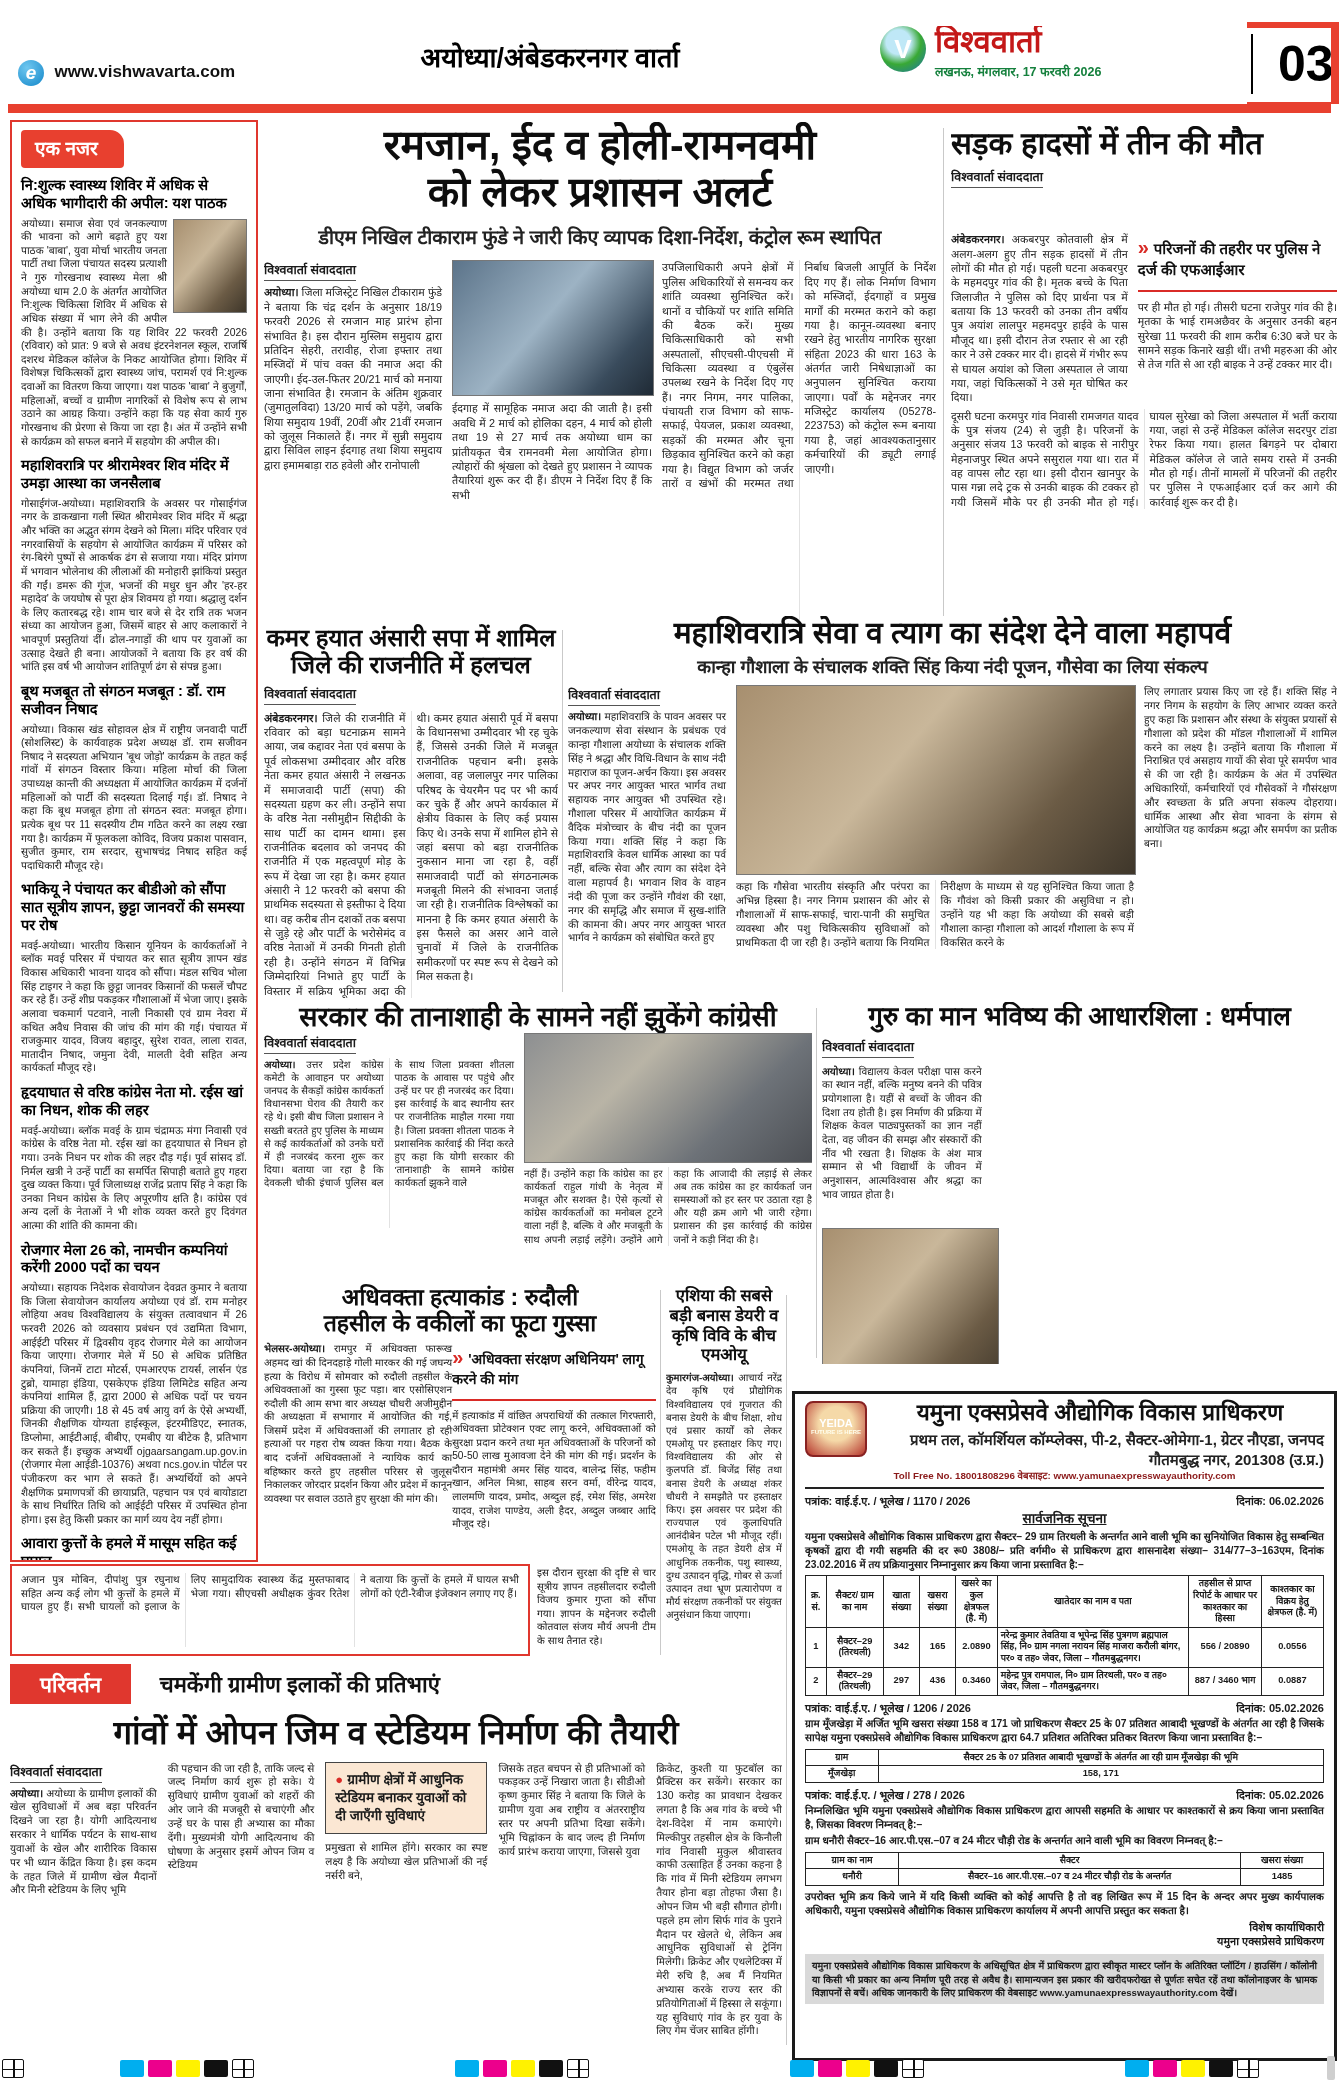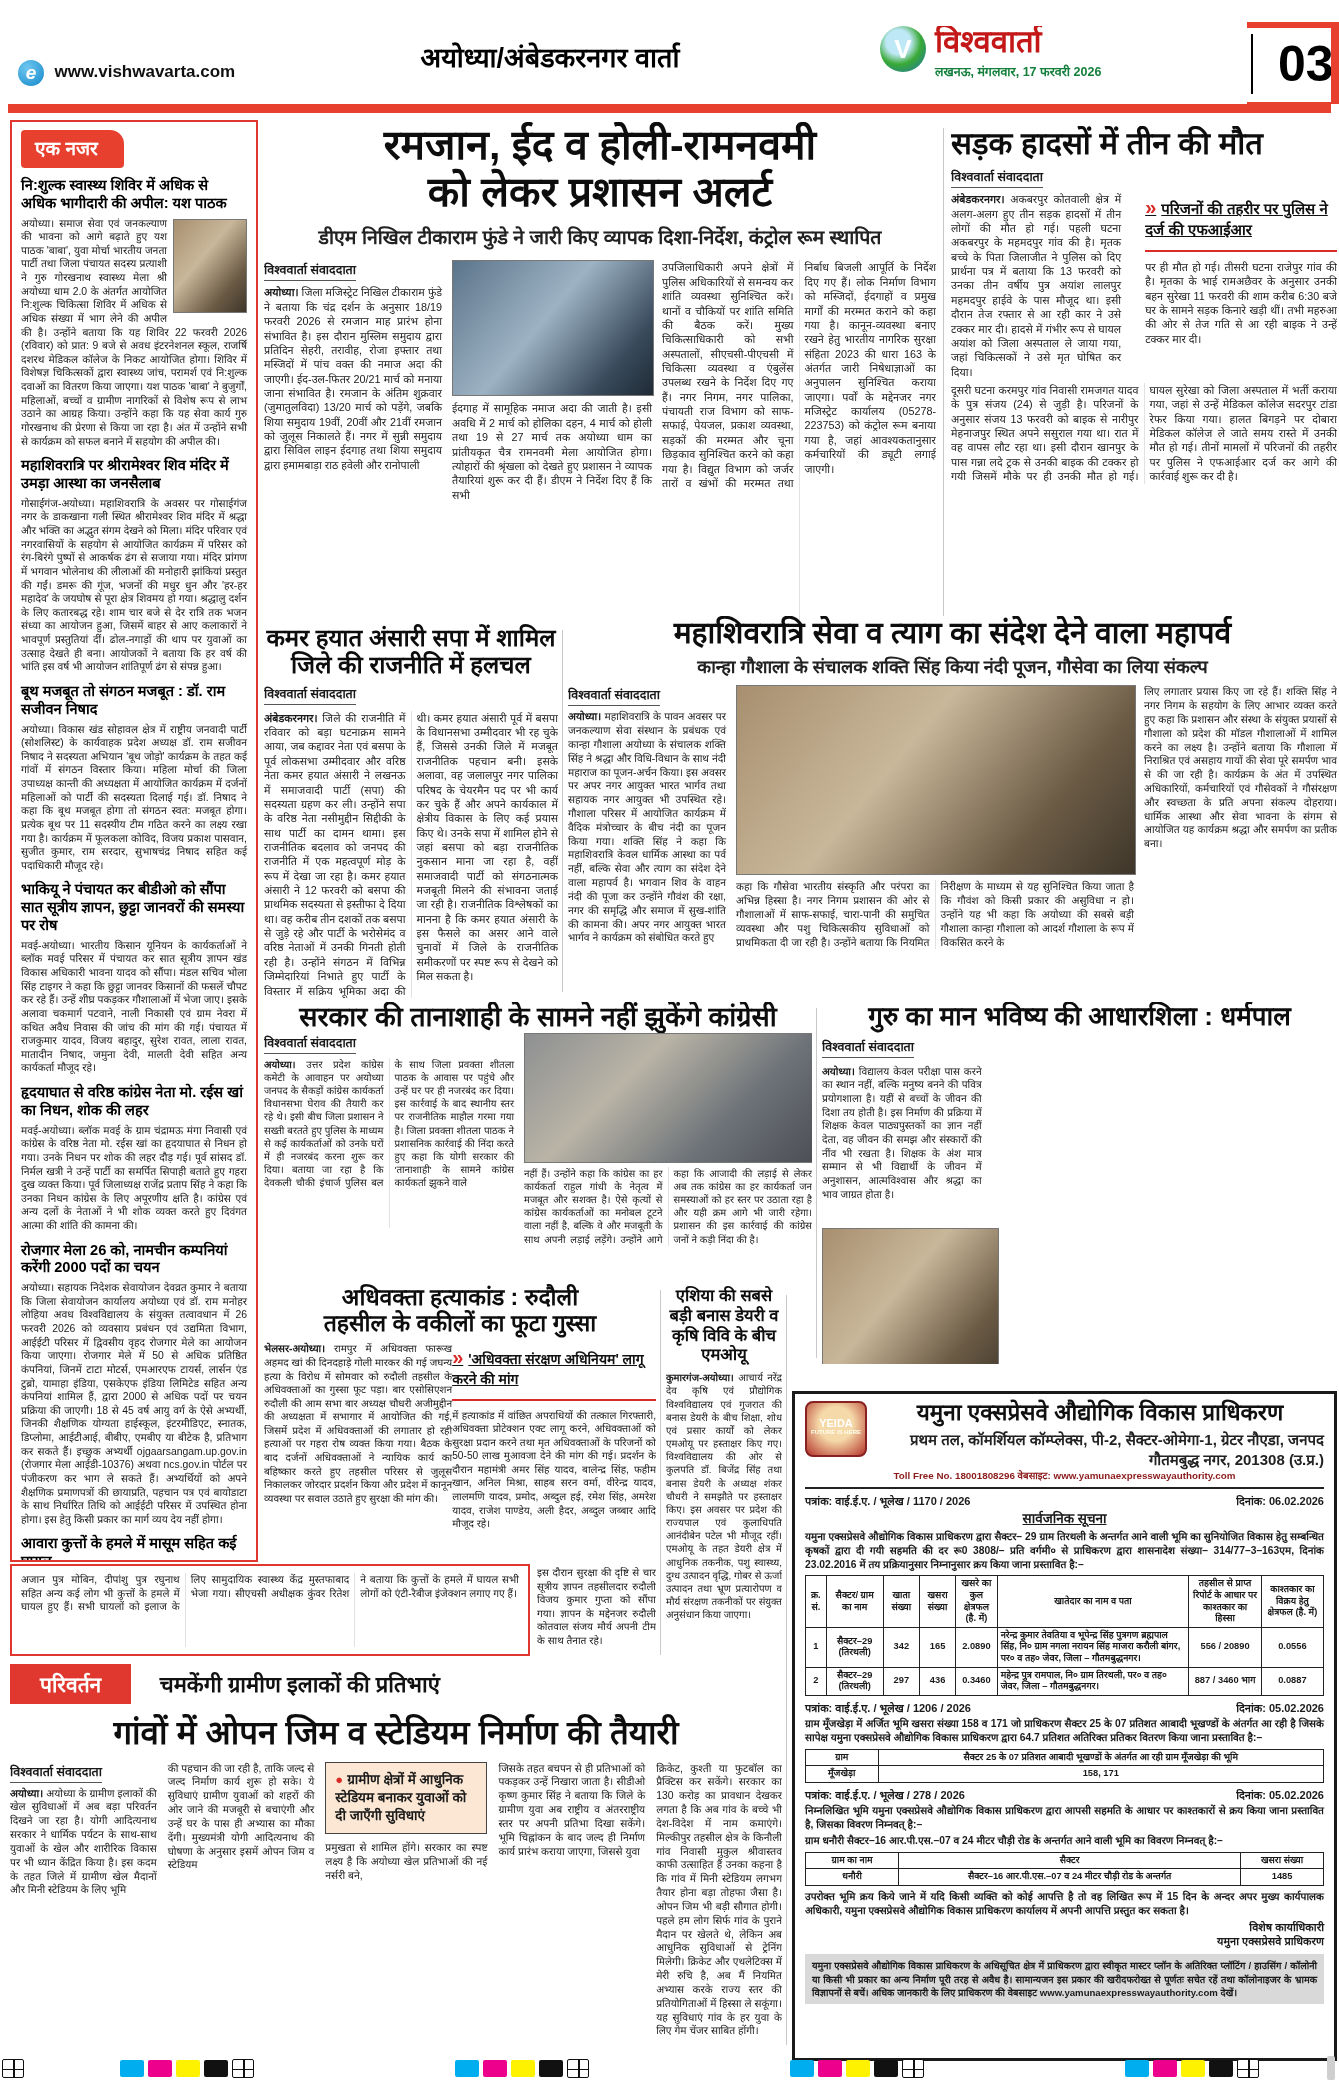--- a/index.html
+++ b/index.html
@@ -30,21 +30,21 @@
   .subhead{font-weight:bold;text-align:center;color:#222;}
   .byline{font-weight:800;font-size:12.5px;border-bottom:1.6px solid #555;display:inline-block;padding-bottom:2px;margin-bottom:4px;}
   .dl{font-weight:800;}
   .body-text{font-size:10.8px;line-height:1.33;text-align:justify;}
   .c2{column-count:2;column-gap:11px;column-rule:1px solid #e2e2e2;}
   .c3{column-count:3;column-gap:11px;column-rule:1px solid #e2e2e2;}
   .photo{background:linear-gradient(135deg,#8d8f91 0%,#b9b4a6 35%,#6d7278 70%,#4c4f54 100%);
          border:1px solid #777;}
   .photo.warm{background:linear-gradient(130deg,#a78f6f,#c9b79a 40%,#6b5b45 75%,#3e362a);}
   .photo.cool{background:linear-gradient(130deg,#5c748a,#9db3c4 45%,#394b5c 80%,#1f2a35);}
-  .pullquote{font-weight:800;font-size:15px;line-height:1.3;color:#111;border-bottom:2.5px solid #d92b27;padding:2px 0 10px 0;margin-bottom:8px;text-decoration:underline;}
+  .pullquote{font-weight:800;font-size:15px;line-height:1.3;color:#111;border-bottom:2.5px solid #d92b27;padding:2px 0 10px 0;margin-bottom:8px;}
   .chev{color:#d92b27;font-weight:800;font-size:20px;margin-right:5px;}
   .vrule{background:#c9c9c9;width:1px;}
   
   .pv-badge{display:inline-block;background:#e0372e;color:#fff;font-weight:800;font-size:21px;padding:6px 30px;}
   .pv-kicker{font-weight:800;font-size:22px;color:#111;margin-left:24px;}
   .hl-box{background:#fbe7d3;border:1.6px solid #444;padding:8px 9px;font-weight:800;font-size:13.5px;line-height:1.35;margin-bottom:7px;}
   .hl-dot{color:#d92b27;font-size:13px;margin-right:4px;}
   
   .ad-box{border:3px solid #1a1a1a;padding:7px 10px;margin-top:19px;}
   .ad-head{border-bottom:2px solid #222;padding-bottom:5px;margin-bottom:4px;}
@@ -147,21 +147,21 @@
       </div>
       <div class="body-text c2" style="flex:1;">उपजिलाधिकारी अपने क्षेत्रों में पुलिस अधिकारियों से समन्वय कर शांति व्यवस्था सुनिश्चित करें। थानों व चौकियों पर शांति समिति की बैठक करें। मुख्य चिकित्साधिकारी को सभी अस्पतालों, सीएचसी-पीएचसी में चिकित्सा व्यवस्था व एंबुलेंस उपलब्ध रखने के निर्देश दिए गए हैं। नगर निगम, नगर पालिका, पंचायती राज विभाग को साफ-सफाई, पेयजल, प्रकाश व्यवस्था, सड़कों की मरम्मत और चूना छिड़काव सुनिश्चित करने को कहा गया है। विद्युत विभाग को जर्जर तारों व खंभों की मरम्मत तथा निर्बाध बिजली आपूर्ति के निर्देश दिए गए हैं। लोक निर्माण विभाग को मस्जिदों, ईदगाहों व प्रमुख मार्गों की मरम्मत कराने को कहा गया है। कानून-व्यवस्था बनाए रखने हेतु भारतीय नागरिक सुरक्षा संहिता 2023 की धारा 163 के अंतर्गत जारी निषेधाज्ञाओं का अनुपालन सुनिश्चित कराया जाएगा। पर्वों के मद्देनजर नगर मजिस्ट्रेट कार्यालय (05278-223753) को कंट्रोल रूम बनाया गया है, जहां आवश्यकतानुसार कर्मचारियों की ड्यूटी लगाई जाएगी।</div>
     </div>
   </div>
 
   <div class="abs vrule" style="left:943px;top:128px;height:488px;"></div>
 
   <div class="abs" style="left:951px;top:126px;width:386px;height:492px;">
     <div class="headline" style="font-size:31px;text-align:left;">सड़क हादसों में तीन की मौत</div>
     <div style="margin-top:6px;"><span class="byline">विश्ववार्ता संवाददाता</span></div>
-    <div style="display:flex;gap:24px;">
+    <div style="display:flex;gap:10px;margin-top:40px;">
       <div class="body-text" style="width:47%;">
         <b class="dl">अंबेडकरनगर।</b>
         <span>अकबरपुर कोतवाली क्षेत्र में अलग-अलग हुए तीन सड़क हादसों में तीन लोगों की मौत हो गई। पहली घटना अकबरपुर के महमदपुर गांव की है। मृतक बच्चे के पिता जिलाजीत ने पुलिस को दिए प्रार्थना पत्र में बताया कि 13 फरवरी को उनका तीन वर्षीय पुत्र अयांश लालपुर महमदपुर हाईवे के पास मौजूद था। इसी दौरान तेज रफ्तार से आ रही कार ने उसे टक्कर मार दी। हादसे में गंभीर रूप से घायल अयांश को जिला अस्पताल ले जाया गया, जहां चिकित्सकों ने उसे मृत घोषित कर दिया।</span>
       </div>
       <div style="width:53%;">
         <div class="pullquote">
           <span class="chev">»</span><span>परिजनों की तहरीर पर पुलिस ने दर्ज की एफआईआर</span>
         </div>
         <div class="body-text">पर ही मौत हो गई। तीसरी घटना राजेपुर गांव की है। मृतका के भाई रामअछैवर के अनुसार उनकी बहन सुरेखा 11 फरवरी की शाम करीब 6:30 बजे घर के सामने सड़क किनारे खड़ी थीं। तभी महरुआ की ओर से तेज गति से आ रही बाइक ने उन्हें टक्कर मार दी।</div>
       </div>

